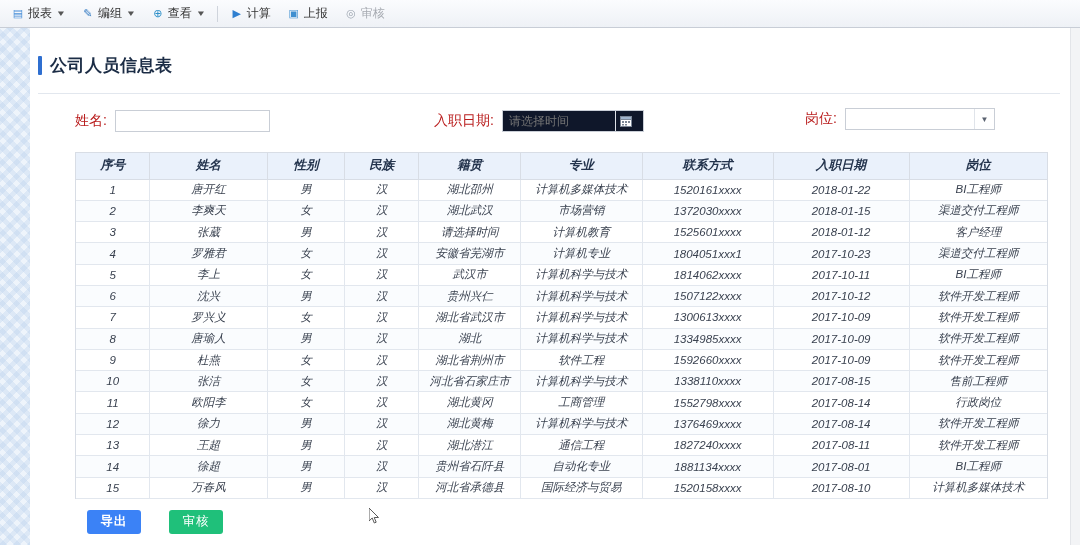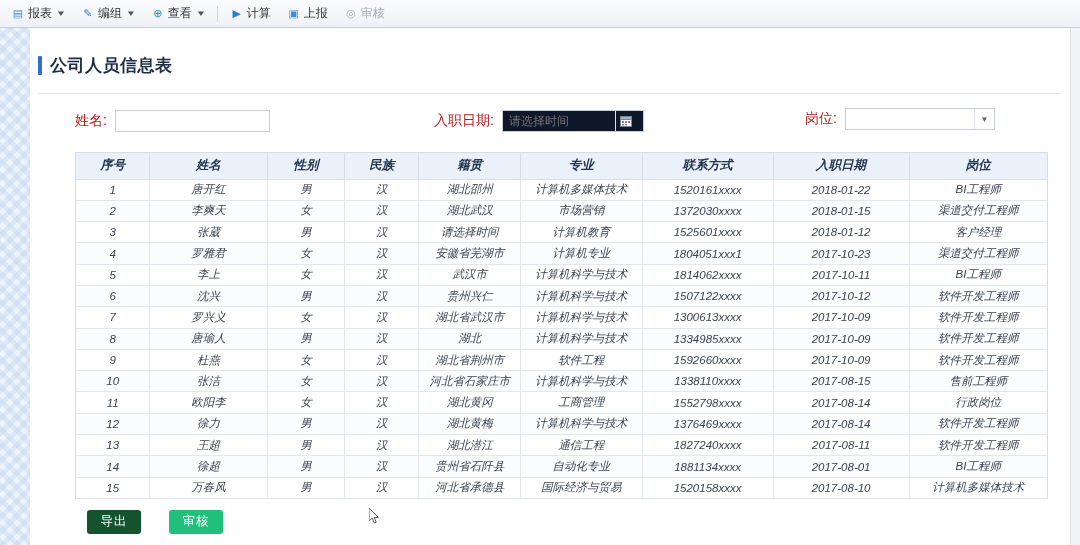--- a/index.html
+++ b/index.html
@@ -224,21 +224,21 @@
   .btn {
     width: 54px; height: 24px;
     border: none;
     border-radius: 3px;
     color: #fff;
     font-size: 12.5px;
     font-family: "Liberation Sans", sans-serif;
     cursor: pointer;
     letter-spacing: 1px;
   }
-  .btn-export { background: #14532d; }
+  .btn-export { background: #3b82f6; font-weight: bold; }
   .btn-audit { background: #1fc07a; }
 
   
   .cursor {
     position: absolute;
     left: 369px; top: 508px;
     width: 11px; height: 16px;
     pointer-events: none;
   }
 

